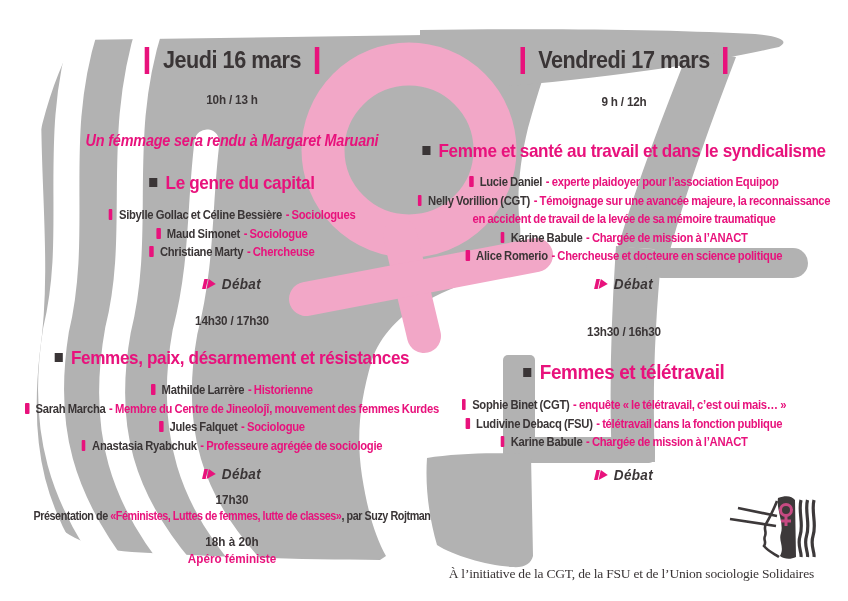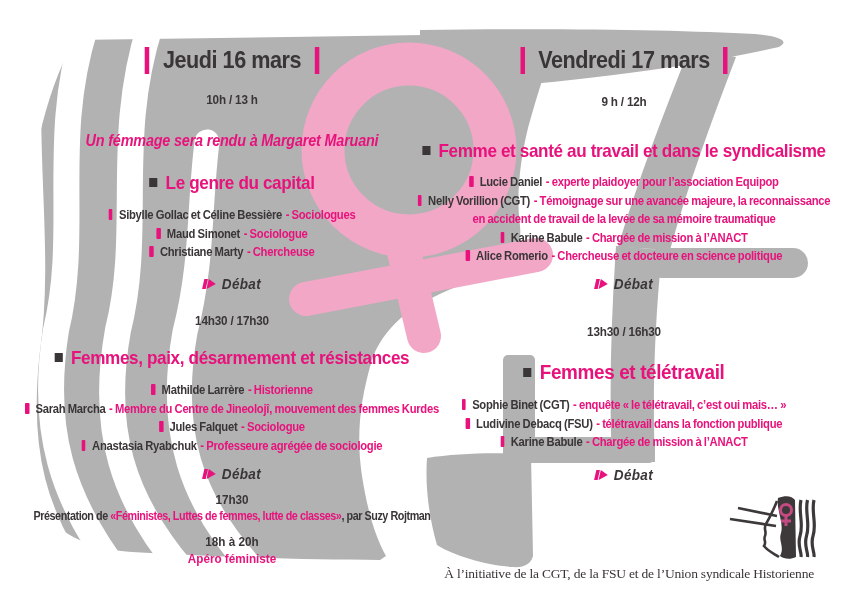--- a/index.html
+++ b/index.html
@@ -223,15 +223,15 @@
         <path d="M79.5,6 C76.5,18 82.5,30 78.5,42 C75.5,52 80.5,58 79.5,63"></path>
         <path d="M86,6 C83,18 89,30 85,42 C82,52 87,58 86,63"></path>
       </g>
       <g stroke="#c64a82" stroke-width="3" fill="none">
         <circle cx="58" cy="16" r="5.5"></circle>
         <path d="M58,22 L58,32 M53,27 L63,27"></path>
       </g>
     </svg>
   </div>
 
-  <div class="credit">À l’initiative de la CGT, de la FSU et de l’Union syndicale Historienne</div>
+  <div class="credit">À l’initiative de la CGT, de la FSU et de l’Union sociologie Solidaires</div>
 
 </div>
 
 </body></html>

